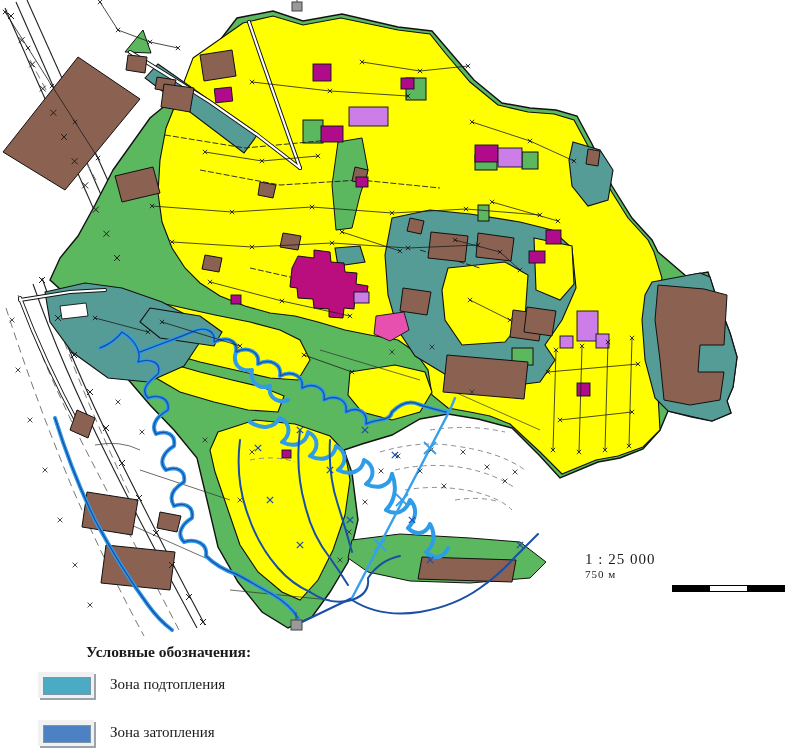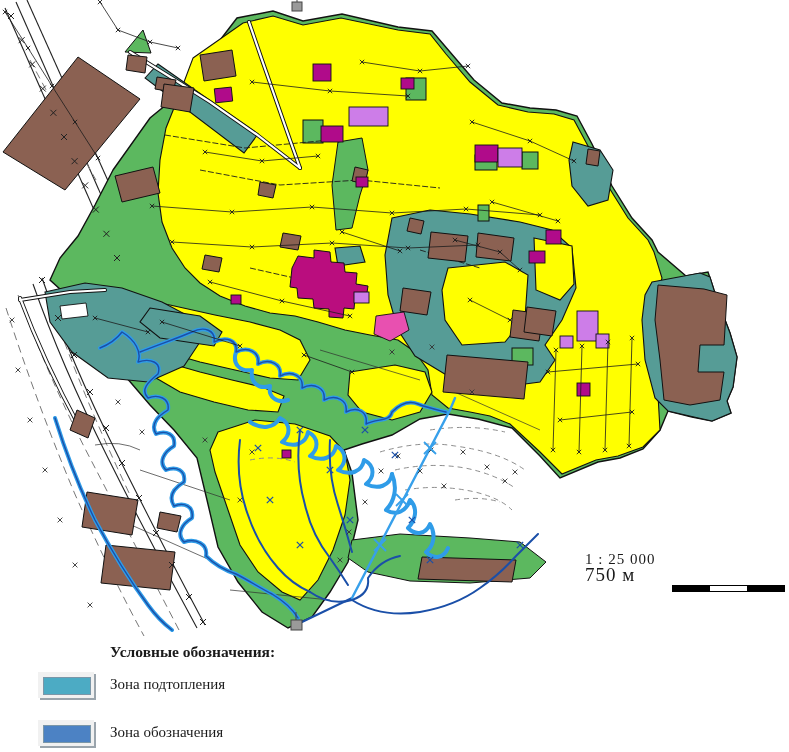--- a/index.html
+++ b/index.html
@@ -28,29 +28,29 @@
   .rail{fill:none;stroke:#222;stroke-width:1.1;}
   .raildash{fill:none;stroke:#777;stroke-width:1;stroke-dasharray:8,5;}
   .contour{fill:none;stroke:#8e8e8e;stroke-width:1;stroke-dasharray:5,4;}
   .util{fill:none;stroke:#1c1c1c;stroke-width:0.8;}
   .street{fill:none;stroke:#1c1c1c;stroke-width:0.9;stroke-dasharray:6,2;}
   .fieldline{fill:none;stroke:#2e2e2e;stroke-width:0.7;}
 
   
   .scaleblock{position:absolute;right:4px;top:552px;width:200px;text-align:left;color:#1a1a1a;}
   .scaleblock .r1{font-size:15px;letter-spacing:1px;line-height:15px;}
-  .scaleblock .r2{font-size:19px;letter-spacing:1px;line-height:15px;}
+  .scaleblock .r2{font-size:11px;letter-spacing:1px;line-height:15px;}
   .scalebar{margin-top:3px;margin-left:auto;width:111px;height:5px;border:1px solid #000;display:flex;}
   .scalebar .seg{flex:1;}
   .scalebar .b{background:#000;}
   .scalebar .w{background:#fff;}
 
   
   .legend{position:absolute;left:38px;top:643px;width:320px;color:#1a1a1a;}
-  .legend .ltitle{margin-left:72px;font-weight:bold;font-size:15.5px;}
+  .legend .ltitle{margin-left:48px;font-weight:bold;font-size:15.5px;}
   .lrow{position:absolute;left:0;height:26px;}
   .lrow .sw-frame{position:absolute;left:0;top:0;width:56px;height:26px;background:#f1f1f1;
                   box-shadow:2px 2px 0 #9aa4ac;}
   .lrow .sw{position:absolute;left:5px;top:5px;width:46px;height:16px;border:1px solid #7a96a8;}
   .lrow .llabel{position:absolute;left:72px;top:4px;font-size:15px;white-space:nowrap;}
   .lrow1{top:29px;}
   .lrow2{top:77px;}
 </style>
 </head>
 <body>
@@ -547,16 +547,16 @@
     <div class="lrow lrow1">
       <div class="sw-frame">
         <div class="sw" style="background: rgb(76, 171, 196);"></div>
       </div>
       <div class="llabel">Зона подтопления</div>
     </div>
     <div class="lrow lrow2">
       <div class="sw-frame">
         <div class="sw" style="background: rgb(76, 130, 196);"></div>
       </div>
-      <div class="llabel">Зона обозначения</div>
+      <div class="llabel">Зона затопления</div>
     </div>
   </div>
 </div>
 
 </body></html>

